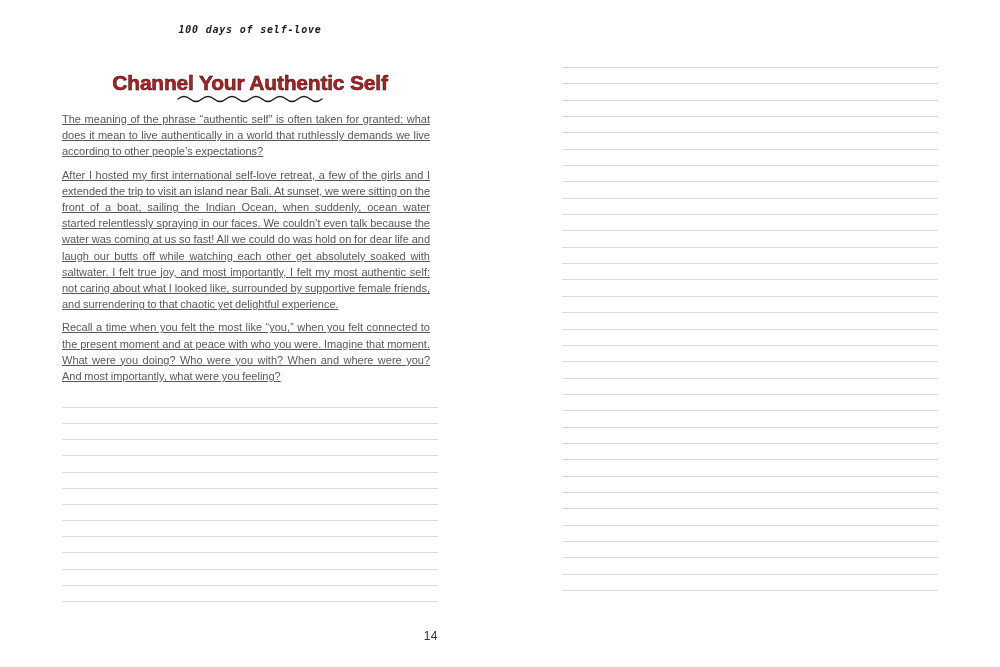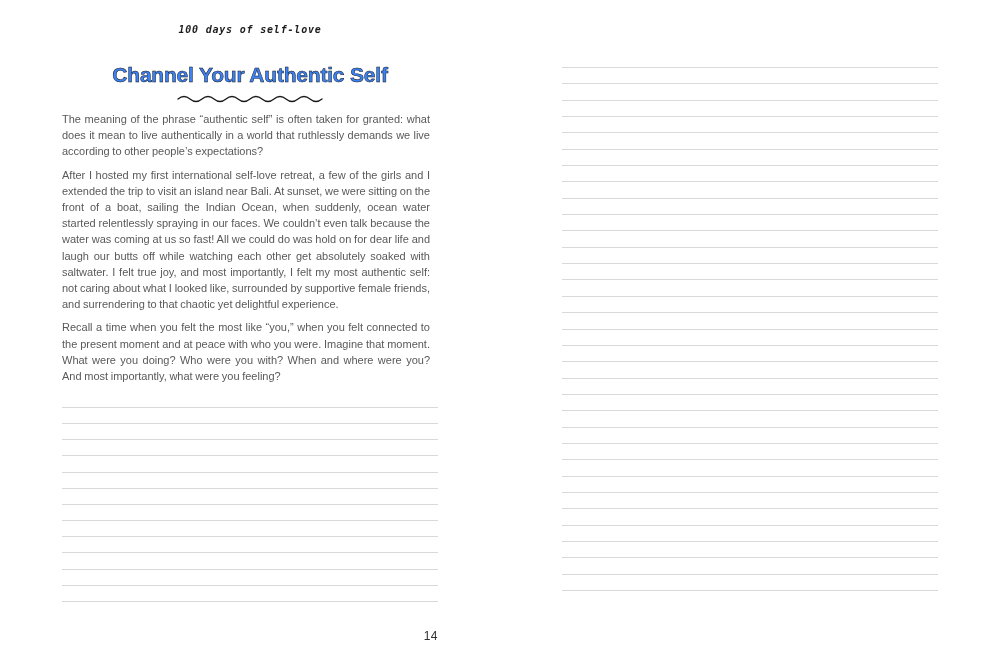--- a/index.html
+++ b/index.html
@@ -34,27 +34,27 @@
     font-size: 10px;
     letter-spacing: 0.8px;
     color: #1c1c1c;
   }
 
   .page-title {
     position: absolute;
     top: 57px;
     left: 0;
     right: 0;
-    margin: 4px;
+    margin: 12px;
     text-align: center;
     font-family: "Liberation Sans", sans-serif;
     font-weight: bold;
     font-size: 21px;
     letter-spacing: -0.2px;
-    color: #3b82f6;
+    color: #b91c1c;
     -webkit-text-stroke: 0.5px #141414;
   }
 
   .squiggle {
     position: absolute;
     top: 91px;
     left: 0;
     right: 0;
     text-align: center;
     line-height: 0;
@@ -64,21 +64,21 @@
     position: absolute;
     top: 109px;
     left: 0;
     width: 376px;
     font-size: 11px;
     line-height: 16.2px;
     color: #595959;
     text-align: justify;
     word-spacing: -0.4px;
   }
-  .body-text p { margin: 0 8px 7px 0; }
+  .body-text p { margin: 0 8px 7px 0; text-decoration: underline; }
   .body-text p:last-child { margin-bottom: 0; }
 
   .writing-lines {
     position: absolute;
     left: 0;
     right: 0;
   }
   .lines-left  { top: 405px; }
   .lines-right { top: 65px; }
   .rule-line {

